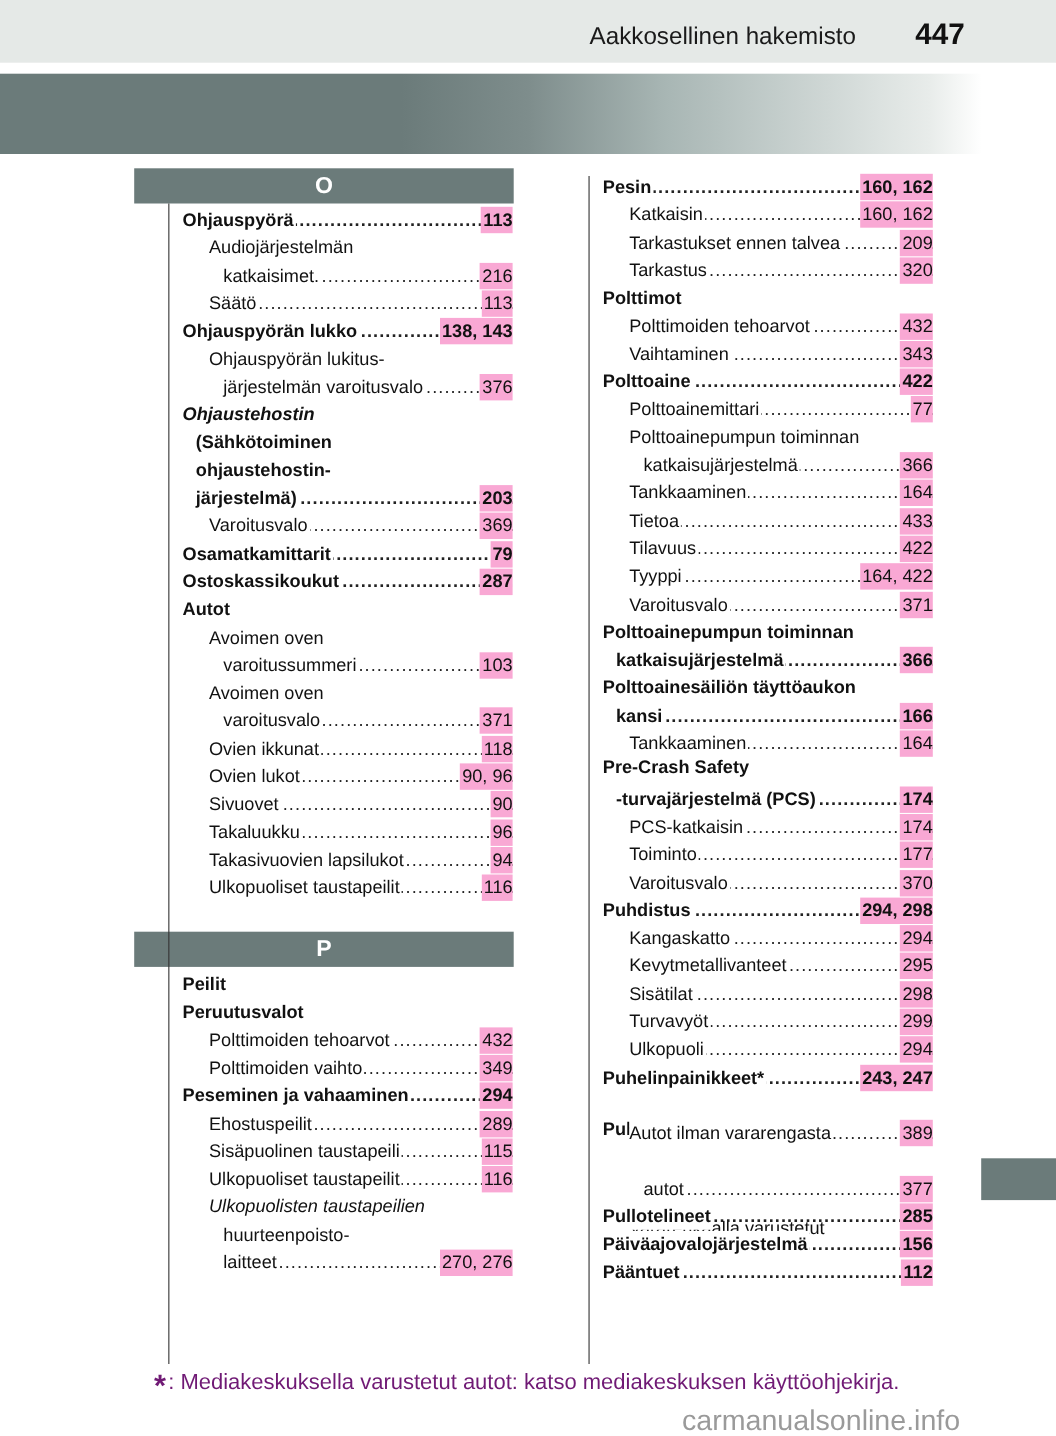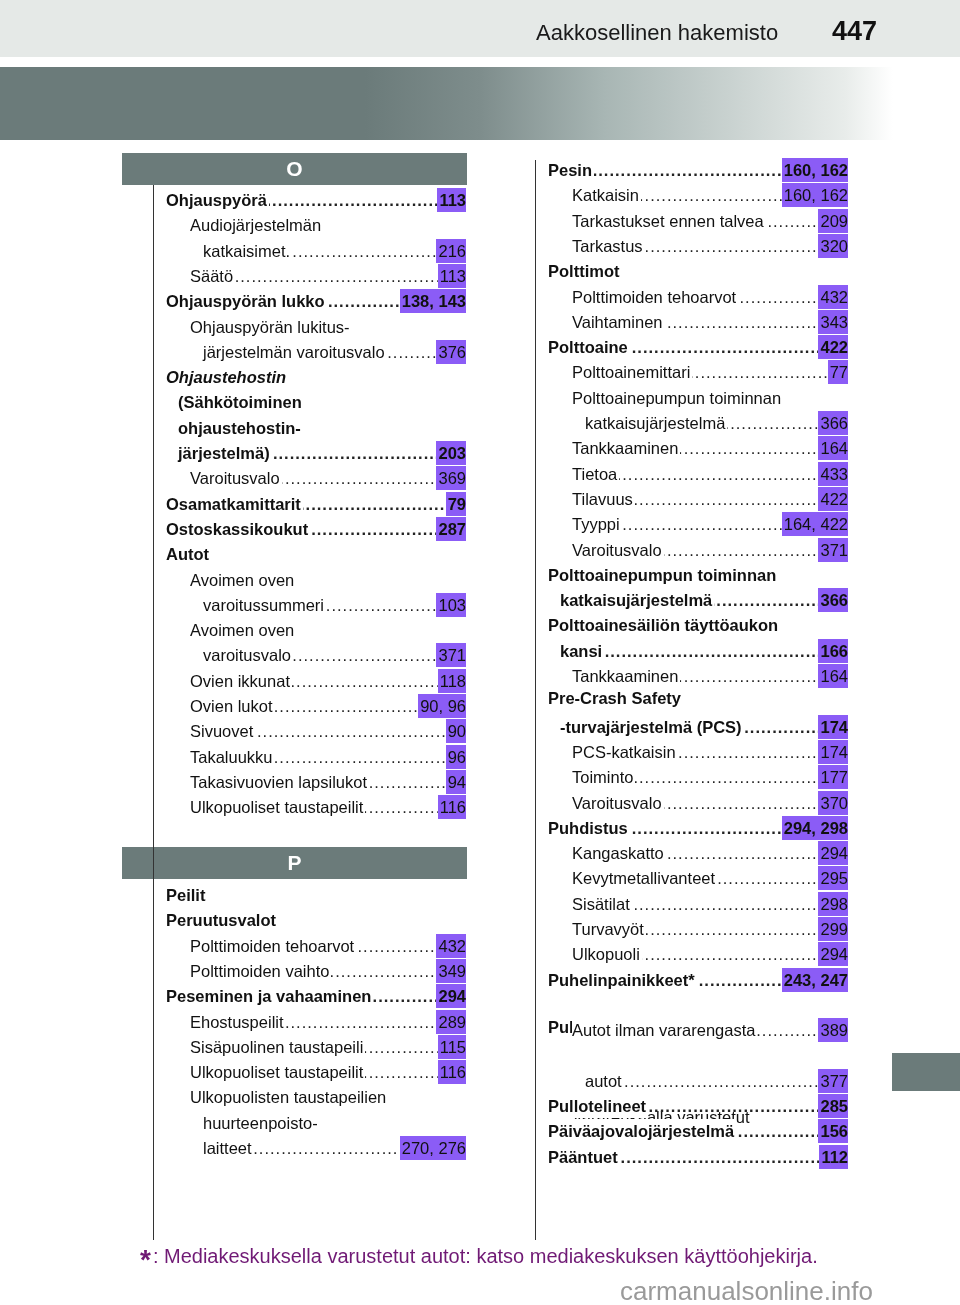--- a/index.html
+++ b/index.html
@@ -11,21 +11,21 @@
   .grad { position:absolute; left:0; top:67px; width:960px; height:73px;
           background:linear-gradient(to right, #6b7b7a 0%, #6b7b7a 38%, #7e8d8c 50%, #a8b6b4 63%, #c9d2d0 76%, #e8ecea 88%, #ffffff 93%, #ffffff 100%); }
   .sechead { position:absolute; left:122px; width:345px; height:32px; background:#6b7b7a; color:#fff;
              font-weight:bold; font-size:21px; text-align:center; line-height:32px; }
   .vline { position:absolute; width:1px; background:#333; }
   .col { position:absolute; }
   .row { position:absolute; left:0; height:24px; font-size:16.5px; line-height:24px; white-space:nowrap; }
   .row.b { font-weight:bold; }
   .row .t { position:absolute; left:0; top:0; background:#fff; padding-right:2px; }
   .row .d { position:absolute; left:0; right:0; top:0; overflow:hidden; letter-spacing:1px; color:#222; }
-  .row .p { position:absolute; right:0; top:0; background:#8b5cf6; padding-left:2px; }
+  .row .p { position:absolute; right:0; top:0; background:#f9a8d4; padding-left:2px; }
   .footnote { position:absolute; left:140px; top:1244px; font-size:20px; color:#701a75; }
   .footnote sup { font-size:28px; font-weight:bold; vertical-align:-6px; margin-right:2px; }
   .watermark { position:absolute; left:620px; top:1276px; font-size:26px; color:#9a9a9a; }
   .tab { position:absolute; left:892px; top:1053px; width:68px; height:38px; background:#6b7b7a; }
 </style>
 </head>
 <body>
 
 <div class="topband"></div>
 <div class="hdr-title">Aakkosellinen hakemisto</div>
@@ -179,21 +179,21 @@
     <div class="row" style="top: 151.8px; left: 24px; right: 0px;">
       <span class="d">........................................................................................................................</span>
       <span class="t">Sisäpuolinen taustapeili</span>
       <span class="p">115</span>
     </div>
     <div class="row" style="top: 177.1px; left: 24px; right: 0px;">
       <span class="d">........................................................................................................................</span>
       <span class="t">Ulkopuoliset taustapeilit</span>
       <span class="p">116</span>
     </div>
-    <div class="row" style="top: 202.4px; left: 24px; right: 0px;">
+    <div class="row" style="top: 202.4px; left: 24px; right: 0px; font-style: italic;">
       <span class="t">Ulkopuolisten taustapeilien</span>
     </div>
     <div class="row" style="top: 227.7px; left: 37px; right: 0px;">
       <span class="t">huurteenpoisto-</span>
     </div>
     <div class="row" style="top: 253px; left: 37px; right: 0px;">
       <span class="d">........................................................................................................................</span>
       <span class="t">laitteet</span>
       <span class="p">270, 276</span>
     </div>

